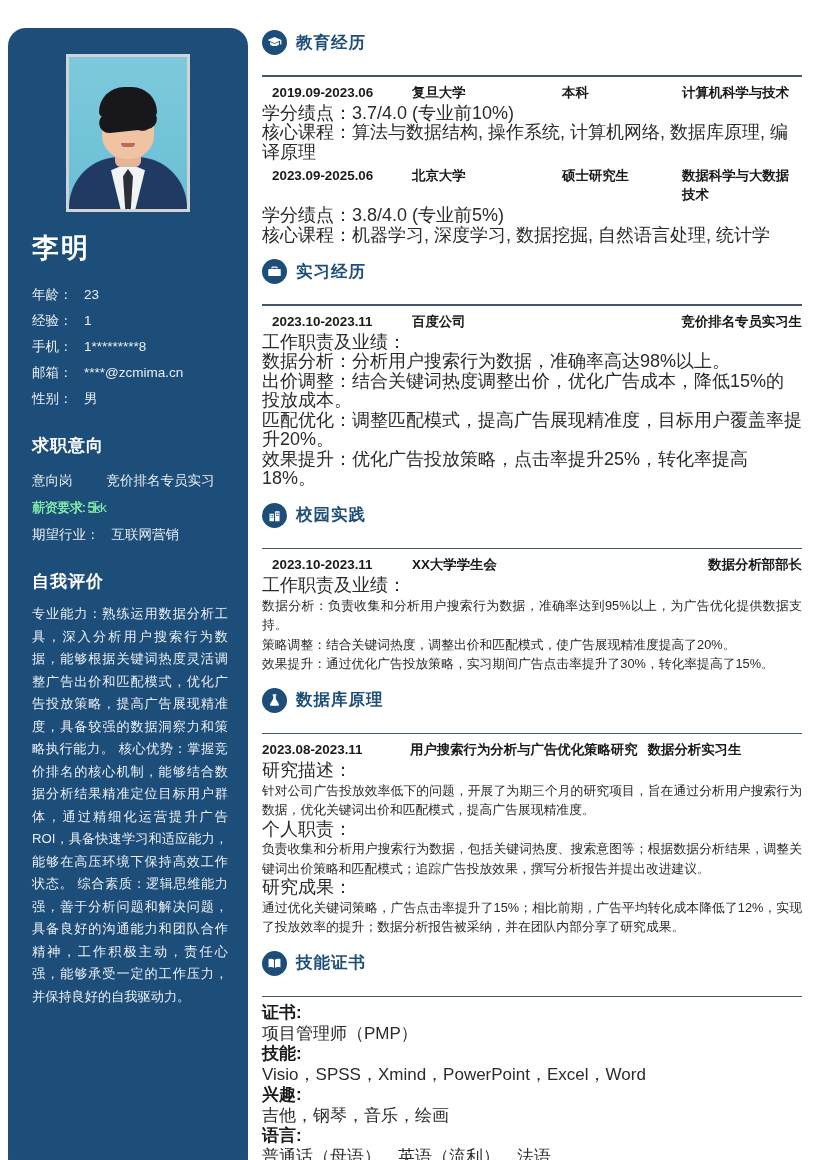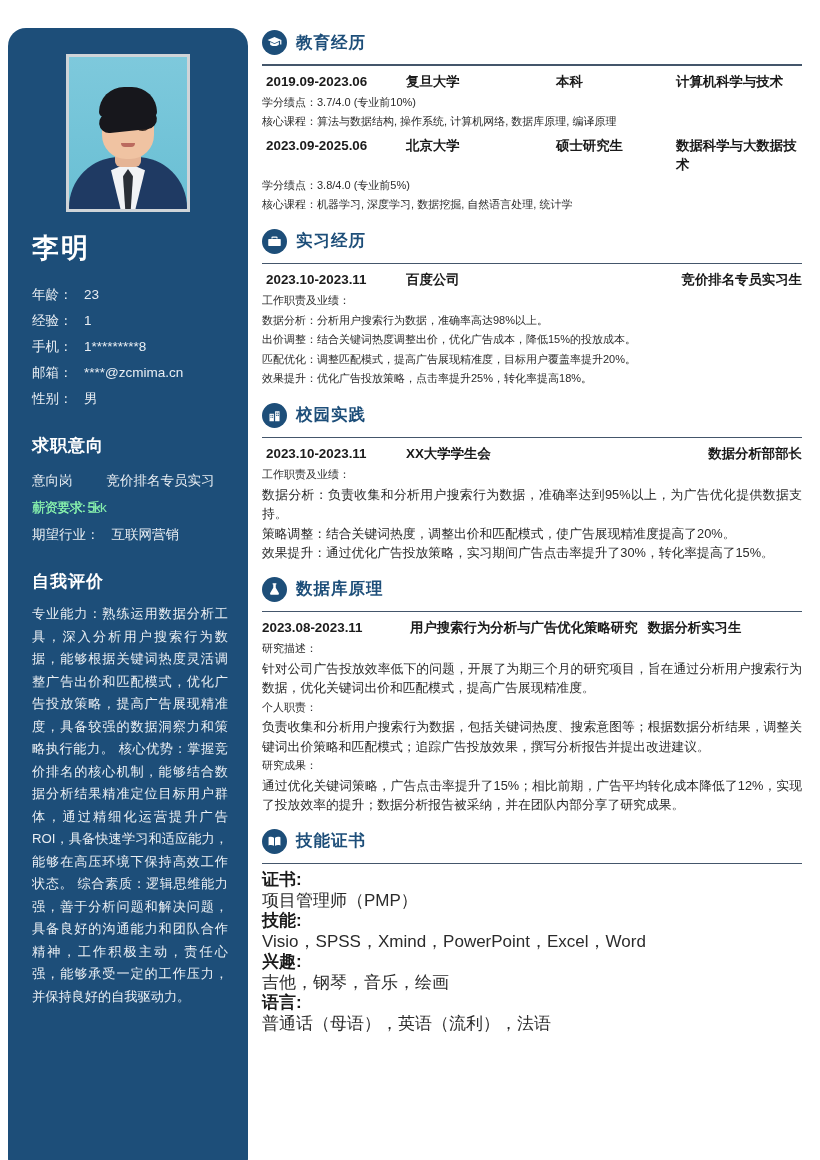--- a/index.html
+++ b/index.html
@@ -128,47 +128,47 @@
 
   
   .main {
     position: absolute;
     left: 262px; top: 30px;
     width: 540px;
   }
   .section { margin-bottom: 14px; }
   .sec-head {
     display: flex; align-items: center; gap: 9px;
-    padding-bottom: 9px;
+    padding-bottom: 20px;
   }
   .sec-icon {
     width: 25px; height: 25px; border-radius: 50%;
     background: #1d4e79; flex: none;
     display: flex; align-items: center; justify-content: center;
   }
   .sec-icon svg { display:block; }
   .sec-title {
     font-size: 16.5px; font-weight: bold; color: #1d4e79; letter-spacing: 1px;
   }
   .sec-rule { height: 1.6px; background: #44566b; margin-bottom: 6px; }
 
   .entry { margin-bottom: 4px; }
   .entry-head {
     display: flex; align-items: flex-start;
     font-size: 13.4px; font-weight: bold; color: #1a1a1a;
-    line-height: 19px; margin: 4px 0 2px 4px;
+    line-height: 19px; margin: 4px 0 2px 10px;
   }
   .eh-date { width: 140px; flex: none; }
   .eh-org  { width: 150px; flex: none; }
   .eh-deg  { width: 120px; flex: none; }
   .eh-major{ flex: 1; }
   .eh-right { margin-left: auto; text-align: right; }
 
   .entry-line {
-    font-size: 11px; line-height: 19.5px; color: #2b2b2b;
+    font-size: 18px; line-height: 19.5px; color: #2b2b2b;
   }
   .entry-line .lbl { }
   .para {
     font-size: 12.8px; line-height: 19.5px; color: #2b2b2b;
     text-align: justify;
   }
 
   .skill-row {
     font-size: 17px; line-height: 20.5px; color: #2b2b2b;
     display: flex;

